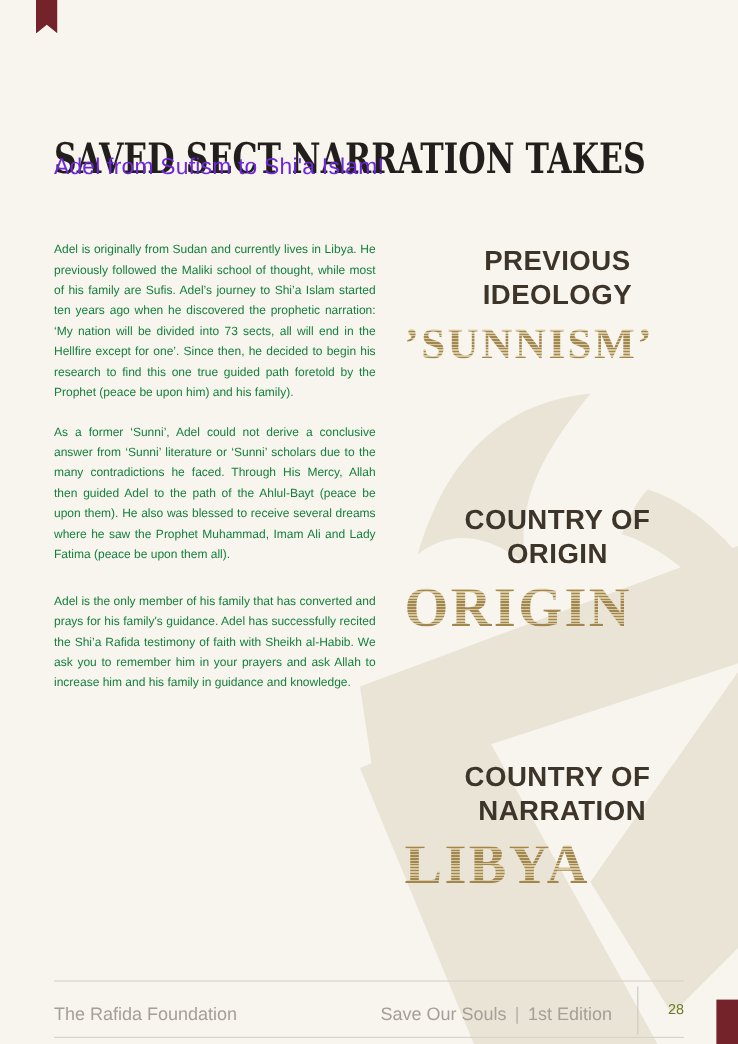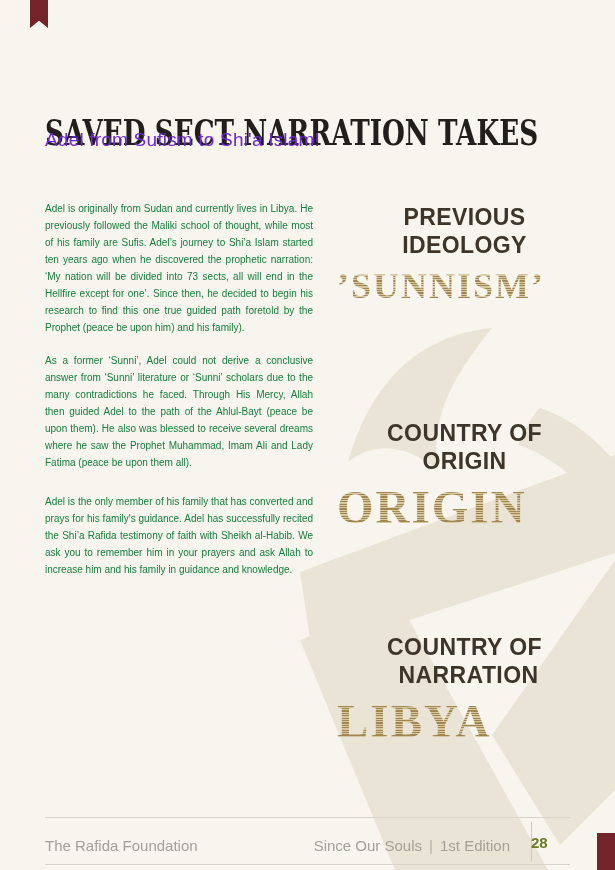--- a/index.html
+++ b/index.html
@@ -75,22 +75,22 @@
   .v-divider{position:absolute;left:531px;top:822px;width:1px;height:40px;background:#cfcabf;}
   .footer-left{
     position:absolute;left:45px;top:837px;font-size:15px;color:#a49f97;
   }
   .footer-right{
     position:absolute;right:105px;top:837px;font-size:15px;color:#a49f97;
     white-space:nowrap;
   }
   .footer-right .sep{margin:0 7px;color:#b5b0a7;}
   .page-number{
-    position:absolute;left:531px;top:834px;width:39px;text-align:left;
-    font-size:15px;font-weight:700;color:#6b7a23;
+    position:absolute;left:531px;top:834px;width:39px;text-align:right;
+    font-size:12px;font-weight:400;color:#6b7a23;
   }
 </style>
 </head>
 <body>
 
 <div class="page">
 
   <svg class="watermark" width="615" height="870" viewBox="0 0 615 870" aria-hidden="true">
     <g fill="#eae4d6">
       <path d="M 348,462 C 372,380 420,335 492,328 C 450,380 430,420 438,470 C 400,440 370,445 348,462 Z"></path>
@@ -138,18 +138,18 @@
       </div>
       <div class="fact-value value-lg">LIBYA</div>
     </div>
 
     <div class="rule rule-top"></div>
     <div class="rule rule-bottom"></div>
     <div class="v-divider"></div>
 
     <div class="footer-left">The Rafida Foundation</div>
     <div class="footer-right">
-      <span>Since Our Souls</span><span class="sep">|</span><span>1st Edition</span>
+      <span>Save Our Souls</span><span class="sep">|</span><span>1st Edition</span>
     </div>
     <div class="page-number">28</div>
 
   </div>
 </div>
 
 </body></html>

